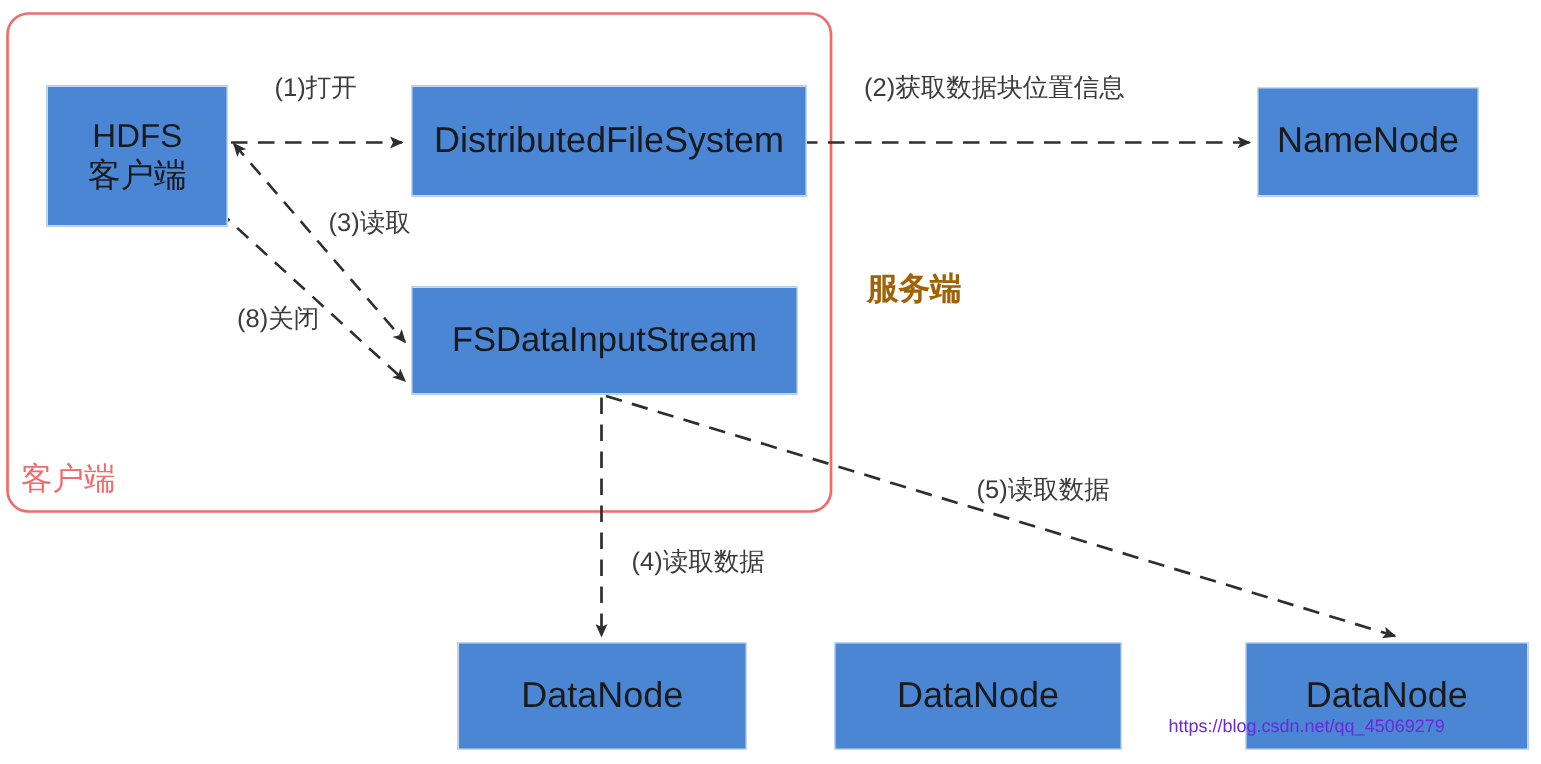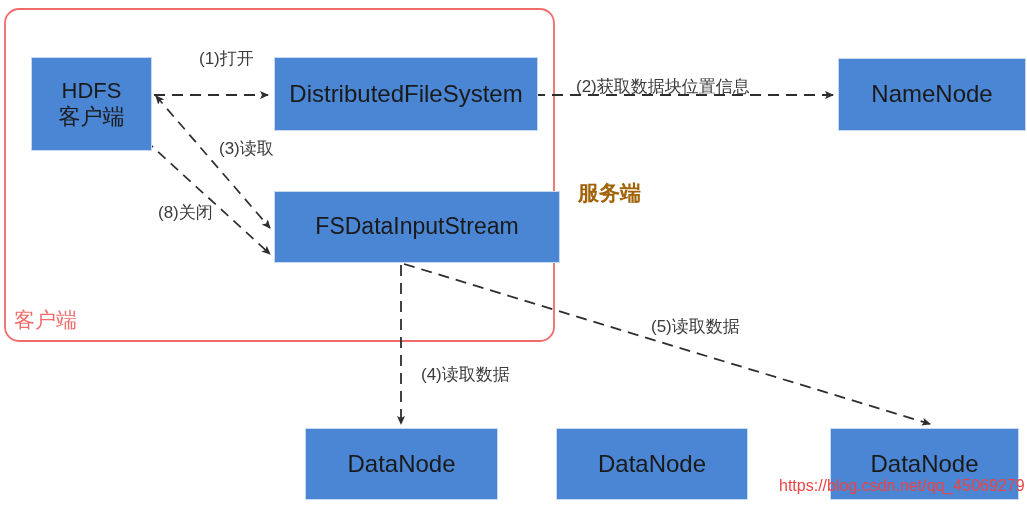--- a/index.html
+++ b/index.html
@@ -34,55 +34,55 @@
     align-items: center;
     justify-content: center;
     color: #1a1a1a;
     font-weight: 400;
     line-height: 1.18;
     text-align: center;
     white-space: pre-line;
   }
   .node-hdfs      { left: 31px;  top: 57px;  width: 121px; height: 94px;  font-size: 22px; }
   .node-dfs       { left: 274px; top: 57px;  width: 264px; height: 74px;  font-size: 24px; }
-  .node-fsdis     { left: 274px; top: 191px; width: 286px; height: 72px;  font-size: 23px; }
-  .node-namenode  { left: 838px; top: 58px;  width: 188px; height: 73px;  font-size: 24px; }
+  .node-fsdis     { left: 274px; top: 191px; width: 258px; height: 72px;  font-size: 23px; }
+  .node-namenode  { left: 838px; top: 58px;  width: 148px; height: 73px;  font-size: 24px; }
   .node-dn1       { left: 305px; top: 428px; width: 193px; height: 72px;  font-size: 24px; }
   .node-dn2       { left: 556px; top: 428px; width: 192px; height: 72px;  font-size: 24px; }
   .node-dn3       { left: 830px; top: 428px; width: 189px; height: 72px;  font-size: 24px; }
 
   .edge-label {
     position: absolute;
     color: #3b3b3b;
     font-size: 17px;
     white-space: nowrap;
     line-height: 1;
   }
-  .lbl-open   { left: 183px; top: 50px; margin-left: 16px;  }
-  .lbl-get    { left: 576px; top: 50px; margin-top: 28px;  }
+  .lbl-open   { left: 183px; top: 50px;  }
+  .lbl-get    { left: 576px; top: 50px;  }
   .lbl-read   { left: 219px; top: 140px; }
   .lbl-close  { left: 158px; top: 204px; }
   .lbl-read4  { left: 408px; top: 366px; margin-left: 13px; }
   .lbl-read5  { left: 651px; top: 318px; }
 
   .zone-label {
     position: absolute;
     font-size: 21px;
     white-space: nowrap;
     line-height: 1;
   }
   .zone-client { left: 14px;  top: 309px; color: #f26b6b; }
   .zone-server { left: 578px; top: 182px; color: #a16207; font-weight: 700; }
 
   .watermark {
     position: absolute;
     left: 779px;
     top: 478px;
-    font-size: 16px;
-    color: #ef4444;
+    font-size: 12px;
+    color: #6d28d9;
     white-space: nowrap;
     line-height: 1;
   }
 </style>
 </head>
 <body>
 
 <div id="canvas">
 
   <svg class="layer" viewBox="0 0 1027 509">

